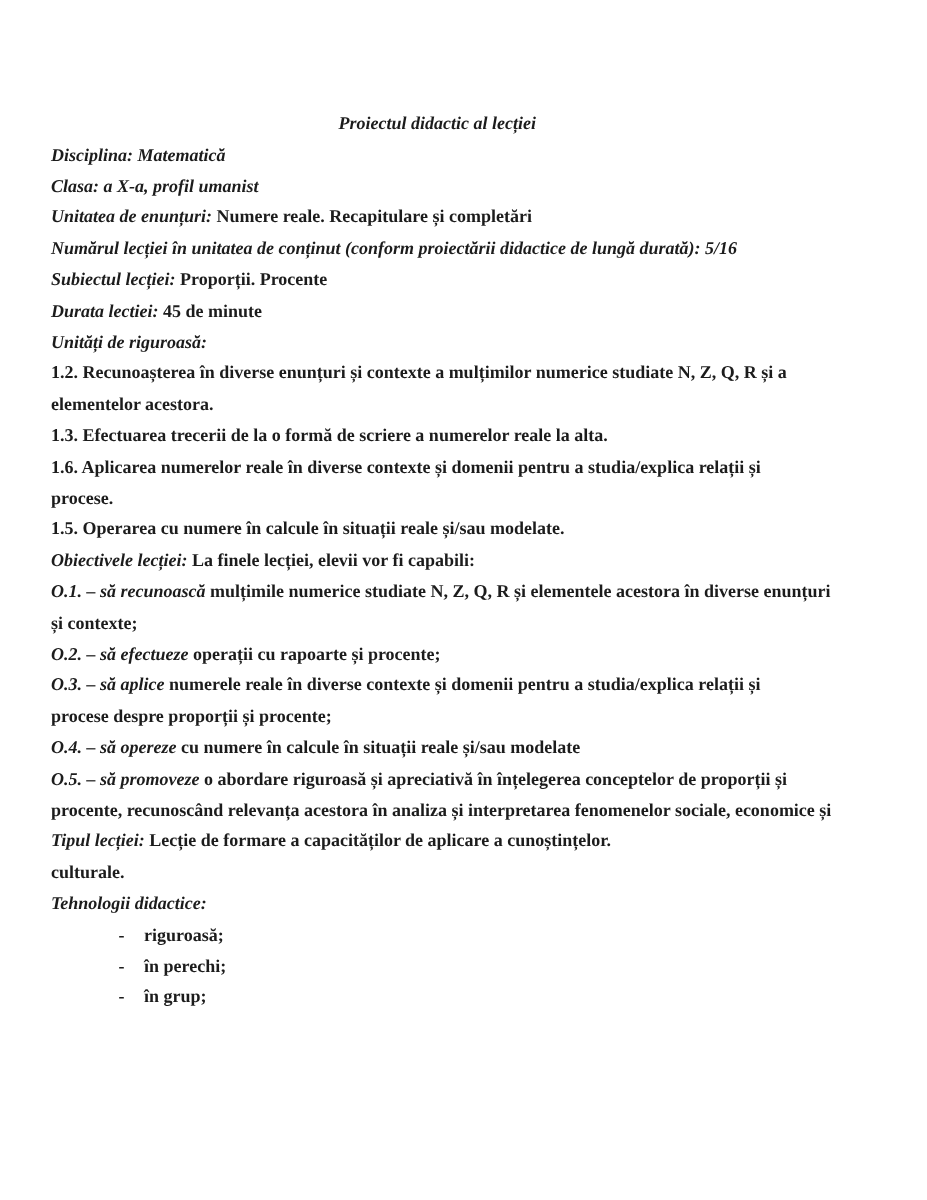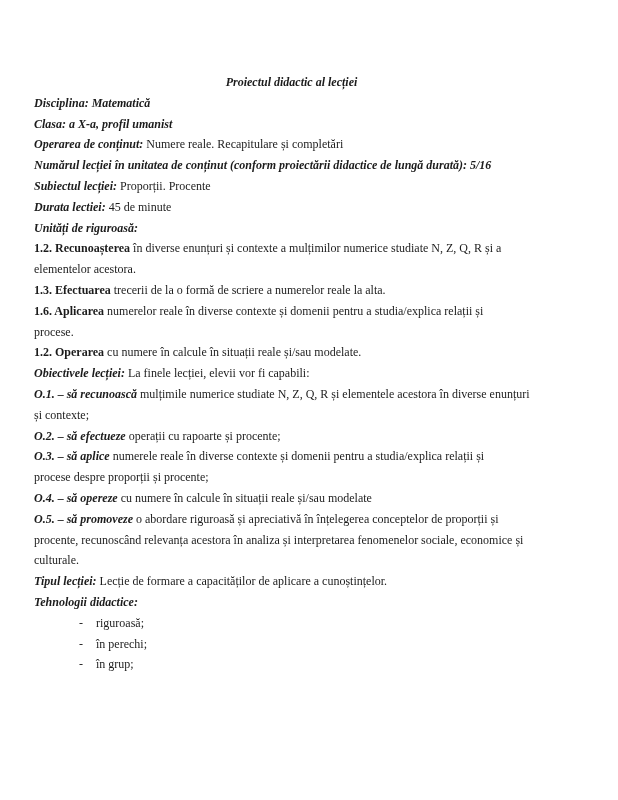--- a/index.html
+++ b/index.html
@@ -23,51 +23,51 @@
     width: 515px;
     font-size: 12px;
     line-height: 20.8px;
   }
   .line {
     white-space: nowrap;
     height: 20.8px;
   }
   .s-bi { font-weight: bold; font-style: italic; }
   .s-b  { font-weight: bold; }
-  .s-r  { font-weight: normal; font-style: normal; }
+  .s-r  { font-weight: bold; font-style: normal; }
   .marker { display: inline-block; }
 </style>
 </head>
 <body>
 
 <main class="page">
   <div class="doc-body" id="doc-body">
       <div class="line" style="text-align: center;"><span class="s-bi">Proiectul didactic al lecției</span></div>
       <div class="line"><span class="s-bi">Disciplina: Matematică</span></div>
       <div class="line"><span class="s-bi">Clasa: a X-a, profil umanist</span></div>
-      <div class="line"><span class="s-bi">Operarea de conținut:</span><span class="s-r"> Numere reale. Recapitulare și completări</span></div>
+      <div class="line"><span class="s-bi">Unitatea de enunțuri:</span><span class="s-r"> Numere reale. Recapitulare și completări</span></div>
       <div class="line"><span class="s-bi">Numărul lecției în unitatea de conținut (conform proiectării didactice de lungă durată): 5/16</span></div>
       <div class="line"><span class="s-bi">Subiectul lecției:</span><span class="s-r"> Proporții. Procente</span></div>
       <div class="line"><span class="s-bi">Durata lectiei:</span><span class="s-r"> 45 de minute</span></div>
       <div class="line"><span class="s-bi">Unități de riguroasă:</span></div>
       <div class="line"><span class="s-b">1.2. Recunoașterea</span><span class="s-r"> în diverse enunțuri și contexte a mulțimilor numerice studiate N, Z, Q, R și a</span></div>
       <div class="line"><span class="s-r">elementelor acestora.</span></div>
       <div class="line"><span class="s-b">1.3. Efectuarea</span><span class="s-r"> trecerii de la o formă de scriere a numerelor reale la alta.</span></div>
       <div class="line"><span class="s-b">1.6. Aplicarea</span><span class="s-r"> numerelor reale în diverse contexte și domenii pentru a studia/explica relații și</span></div>
       <div class="line"><span class="s-r">procese.</span></div>
-      <div class="line"><span class="s-b">1.2. Operarea</span><span class="s-r"> cu numere în calcule în situații reale și/sau modelate.</span></div>
+      <div class="line"><span class="s-b">1.5. Operarea</span><span class="s-r"> cu numere în calcule în situații reale și/sau modelate.</span></div>
       <div class="line"><span class="s-bi">Obiectivele lecției:</span><span class="s-r"> La finele lecției, elevii vor fi capabili:</span></div>
       <div class="line"><span class="s-bi">O.1. – să recunoască</span><span class="s-r"> mulțimile numerice studiate N, Z, Q, R și elementele acestora în diverse enunțuri</span></div>
       <div class="line"><span class="s-r">și contexte;</span></div>
       <div class="line"><span class="s-bi">O.2. – să efectueze</span><span class="s-r"> operații cu rapoarte și procente;</span></div>
       <div class="line"><span class="s-bi">O.3. – să aplice</span><span class="s-r"> numerele reale în diverse contexte și domenii pentru a studia/explica relații și</span></div>
       <div class="line"><span class="s-r">procese despre proporții și procente;</span></div>
       <div class="line"><span class="s-bi">O.4. – să opereze</span><span class="s-r"> cu numere în calcule în situații reale și/sau modelate</span></div>
       <div class="line"><span class="s-bi">O.5. – să promoveze</span><span class="s-r"> o abordare riguroasă și apreciativă în înțelegerea conceptelor de proporții și</span></div>
       <div class="line"><span class="s-r">procente, recunoscând relevanța acestora în analiza și interpretarea fenomenelor sociale, economice și</span></div>
+      <div class="line"><span class="s-bi">Tipul lecției:</span><span class="s-r"> Lecție de formare a capacităților de aplicare a cunoștințelor.</span></div>
       <div class="line"><span class="s-r">culturale.</span></div>
-      <div class="line"><span class="s-bi">Tipul lecției:</span><span class="s-r"> Lecție de formare a capacităților de aplicare a cunoștințelor.</span></div>
       <div class="line"><span class="s-bi">Tehnologii didactice:</span></div>
       <div class="line" style="padding-left: 45px;"><span class="marker s-r" style="width: 17px;">-</span><span class="s-r">riguroasă;</span></div>
       <div class="line" style="padding-left: 45px;"><span class="marker s-r" style="width: 17px;">-</span><span class="s-r">în perechi;</span></div>
       <div class="line" style="padding-left: 45px;"><span class="marker s-r" style="width: 17px;">-</span><span class="s-r">în grup;</span></div>
     </div>
 </main>
 
 </body></html>

